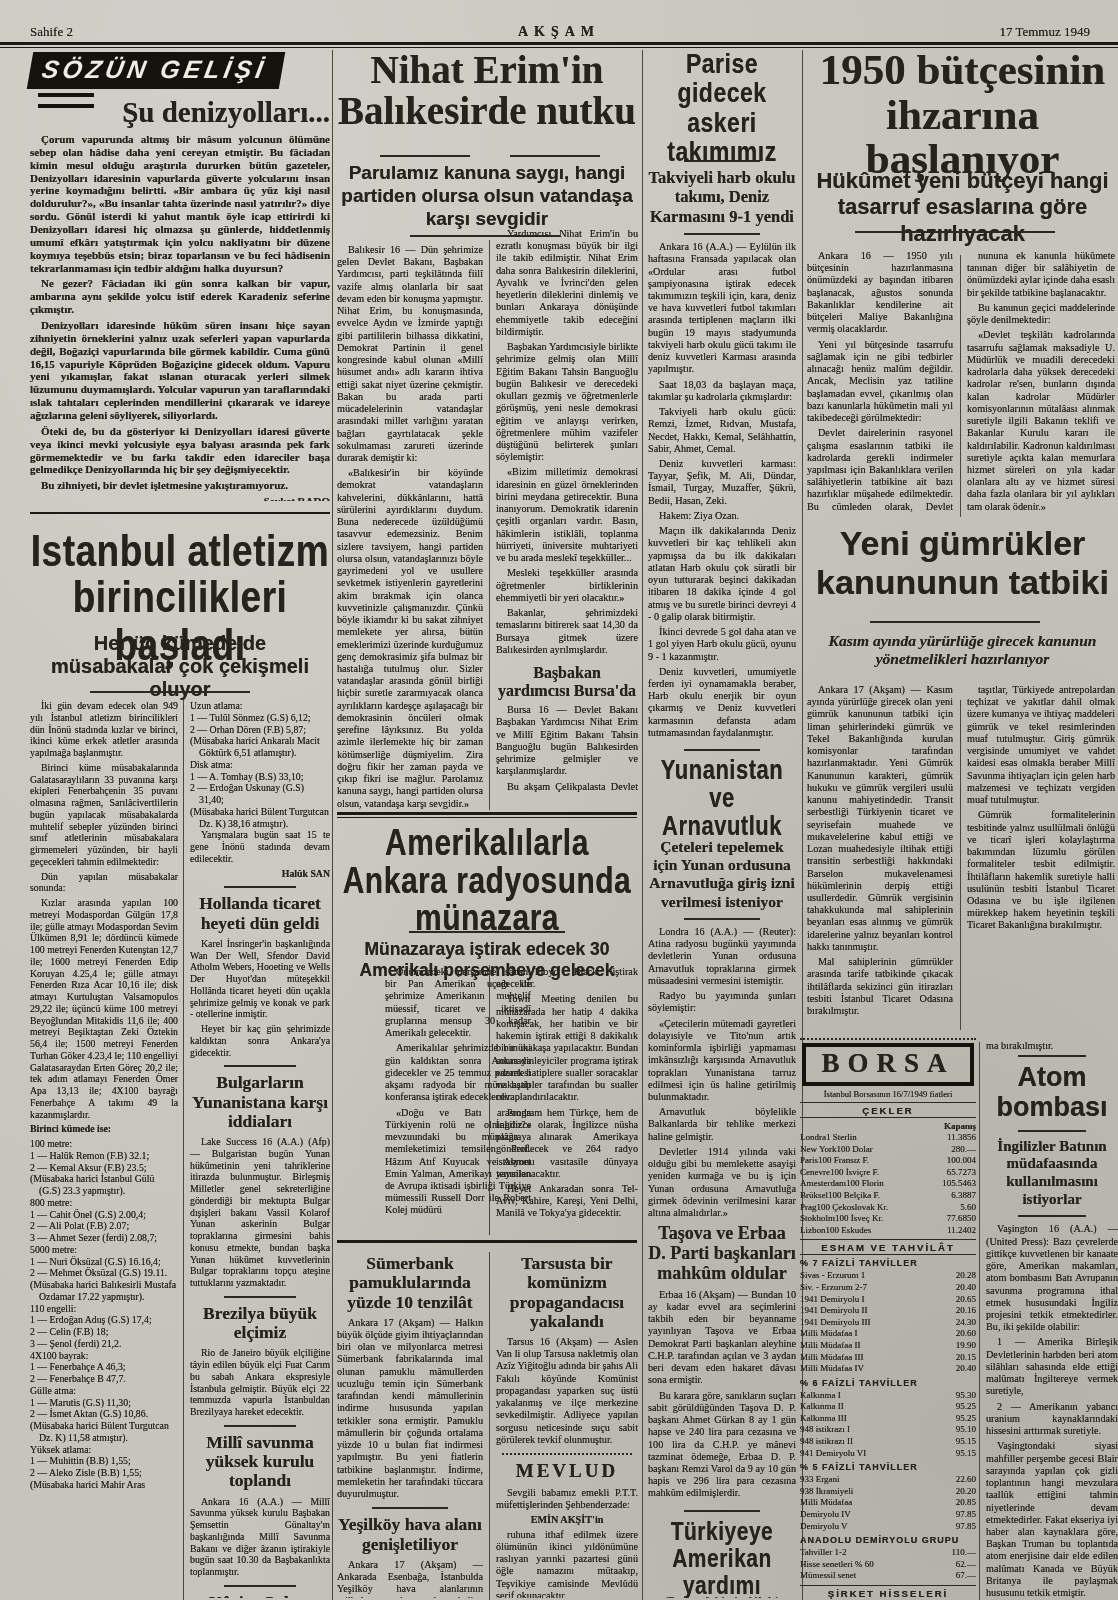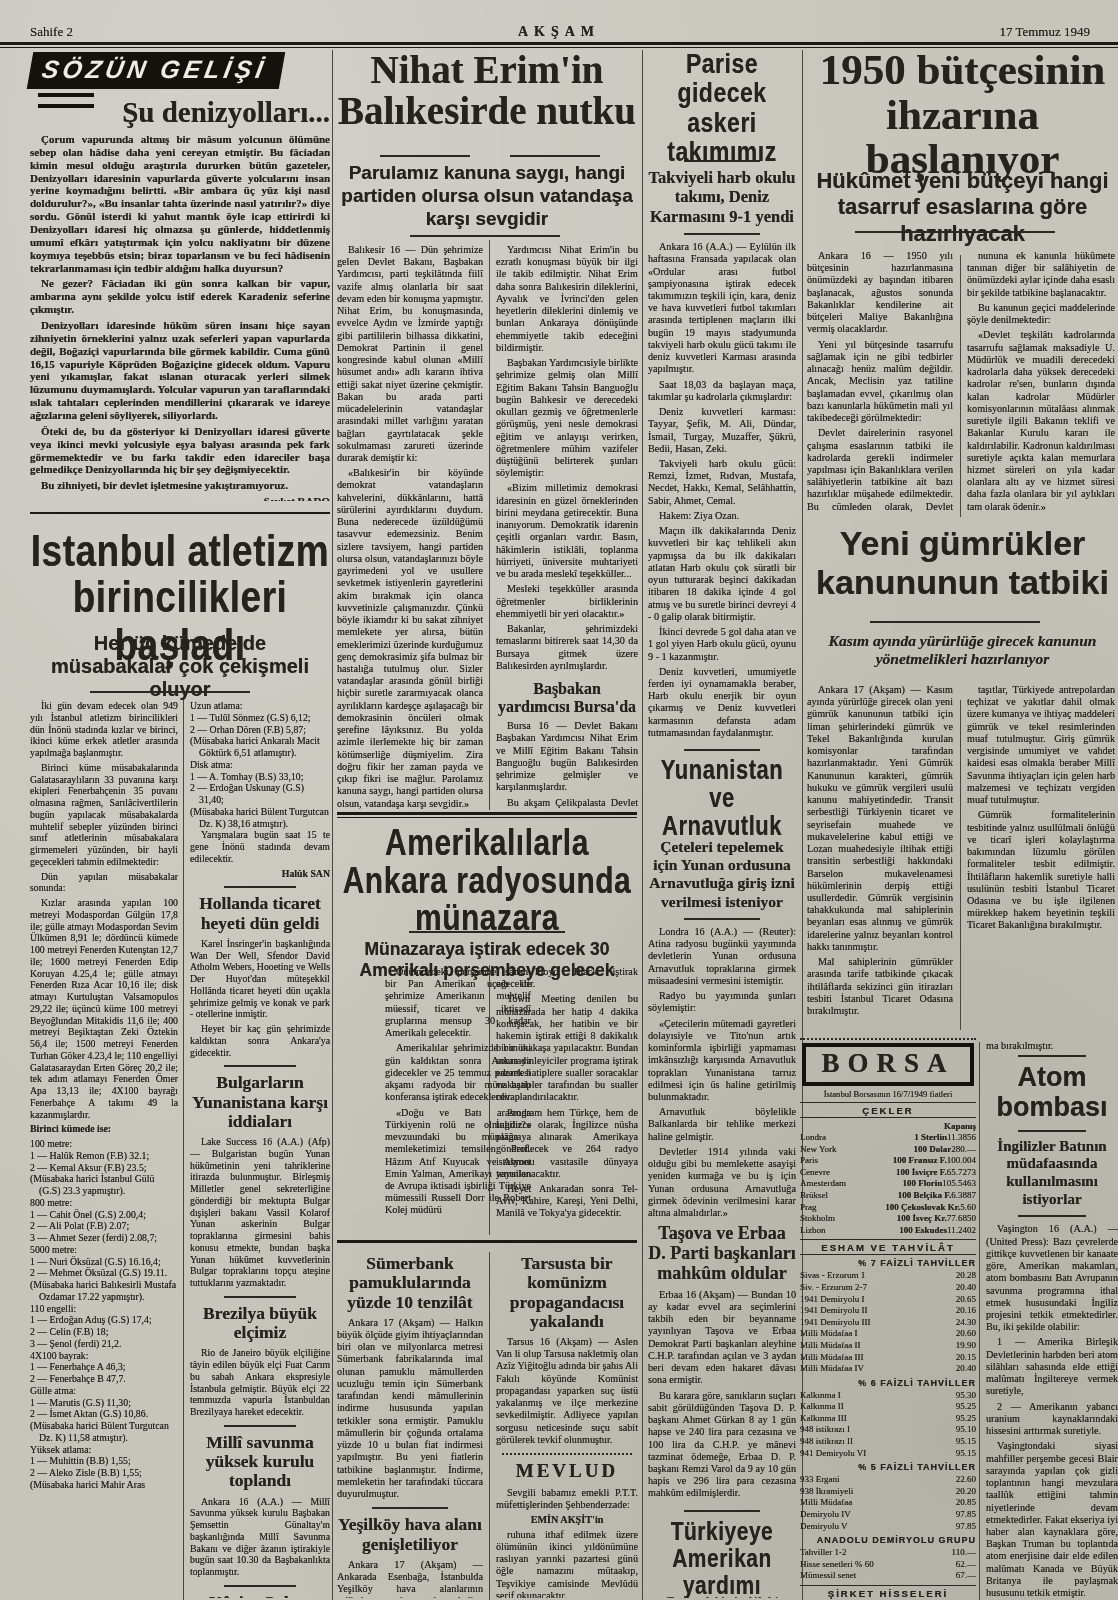--- a/index.html
+++ b/index.html
@@ -32,24 +32,24 @@
     font-family:"Liberation Sans",sans-serif;font-weight:bold;font-style:italic;
     font-size:25px;letter-spacing:4px;padding:3px 16px 5px 12px;text-shadow:none;}
   .banner-lines{display:inline-block;vertical-align:top;margin-left:8px;margin-top:4px;width:56px;}
   .banner-lines div{height:4px;background:#15120d;margin-bottom:7px;}
   .thickline{border:none;border-top:3px solid #1d1a15;margin:0 0 2px 0;}
   .thinline{border:none;border-top:1px solid #1d1a15;margin:0;}
   .borsa-title{border:4px solid #15120d;text-align:center;font-weight:bold;font-size:27px;letter-spacing:8px;padding:1px 0 3px 0;margin:3px 2px;}
   .borsa-sub{font-size:8.6px;text-align:center;margin:1px 0 2px 0;}
   .bsec{font-family:"Liberation Sans",sans-serif;font-weight:bold;font-size:9.6px;text-align:center;letter-spacing:2px;
     border-top:1px solid #2b2822;border-bottom:1px solid #2b2822;padding:1.5px 0;margin:3px 0;}
-  .bsec2{font-family:"Liberation Sans",sans-serif;font-weight:bold;font-size:9px;text-align:right;letter-spacing:1px;margin:3px 0 2px 0;}
+  .bsec2{font-family:"Liberation Sans",sans-serif;font-weight:bold;font-size:9px;text-align:left;letter-spacing:1px;margin:3px 0 2px 0;}
   .brow{display:flex;font-size:9px;line-height:11.6px;}
   .brow .n{white-space:nowrap;}
-  .brow .u{flex:1;text-align:right;white-space:nowrap;overflow:hidden;font-weight:bold;}
+  .brow .u{flex:1;text-align:left;white-space:nowrap;overflow:hidden;}
   .brow .v{text-align:right;white-space:nowrap;}
   .rhead{font-size:9px;text-align:right;font-weight:bold;margin:1px 0;}
   .itsub{font-style:italic;font-weight:bold;font-size:15.5px;text-align:center;line-height:1.18;}
   .subserif{font-weight:bold;font-size:16.5px;text-align:center;line-height:1.18;}
   .lead-b{font-weight:bold;}
 </style>
 </head>
 <body>
 
 <div class="page">
@@ -170,21 +170,21 @@
   <hr class="sep abs" style="left:380px;top:148px;width:90px;">
   <hr class="sep abs" style="left:510px;top:148px;width:90px;">
   <div class="abs t-sans" style="left:337px;top:162px;width:300px;font-size:19px;line-height:1.2;">Parulamız kanuna saygı, hangi partiden olursa olsun vatandaşa karşı sevgidir</div>
   <hr class="sep abs" style="left:410px;top:228px;width:150px;">
   <div class="abs b" style="left:337px;top:244px;width:146px;height:566px;">
     <div>
         <p>Balıkesir 16 — Dün şehrimize gelen Devlet Bakanı, Başbakan Yardımcısı, parti teşkilâtında fiilî vazife almış olanlarla bir saat devam eden bir konuşma yapmıştır. Nihat Erim, bu konuşmasında, evvelce Aydın ve İzmirde yaptığı gibi partililerin bilhassa dikkatini, Demokrat Partinin il genel kongresinde kabul olunan «Millî hüsumet andı» adlı kararın ihtiva ettiği sakat niyet üzerine çekmiştir. Bakan bu arada parti mücadelelerinin vatandaşlar arasındaki millet varlığını yaratan bağları gayrtılatacak şekle sokulmaması zarureti üzerinde durarak demiştir ki:</p>
         <p>«Balıkesir'in bir köyünde demokrat vatandaşların kahvelerini, dükkânlarını, hattâ sürülerini ayırdıklarını duydum. Buna nederecede üzüldüğümü tasavvur edemezsiniz. Benim sizlere tavsiyem, hangi partiden olursa olsun, vatandaşlarınızı böyle gayrimedeni yol ve usullere sevketmek istiyenlerin gayretlerini akim bırakmak için olanca kuvvetinizle çalışmanızdır. Çünkü böyle ikiamdır ki bu sakat zihniyet memlekete yer alırsa, bütün emeklerimizi üzerinde kurduğumuz genç demokrasimiz şifa bulmaz bir hastalığa tutulmuş olur. Sizler vatandaşlar arasında gönül birliği hiçbir suretle zararmıyacak olanca ayrılıkların kardeşçe aşılaşacağı bir demokrasinin öncüleri olmak şerefine lâyıksınız. Bu yolda azimle ilerlemekte hiç bir zaman kötümserliğe düşmiyelim. Zira doğru fikir her zaman payda ve çıkıp fikri ise mağlur. Parolamız kanuna saygı, hangi partiden olursa olsun, vatandaşa karşı sevgidir.»</p>
       </div>
   </div>
-  <div class="abs b" style="left:496px;top:244px;width:142px;height:566px;">
+  <div class="abs b" style="left:496px;top:228px;width:142px;height:566px;">
     <div>
         <p>Yardımcısı Nihat Erim'in bu ezratlı konuşması büyük bir ilgi ile takib edilmiştir. Nihat Erim daha sonra Balıkesirin dileklerini, Ayvalık ve İvrinci'den gelen heyetlerin dileklerini dinlemiş ve bunları Ankaraya dönüşünde ehemmiyetle takib edeceğini bildirmiştir.</p>
         <p>Başbakan Yardımcısiyle birlikte şehrimize gelmiş olan Millî Eğitim Bakanı Tahsin Banguoğlu bugün Balıkesir ve derecedeki okulları gezmiş ve öğretmenlerle görüşmüş, yeni nesle demokrasi eğitim ve anlayışı verirken, öğretmenlere mühim vazifeler düştüğünü belirterek şunları söylemiştir:</p>
         <p>«Bizim milletimiz demokrasi idaresinin en güzel örneklerinden birini meydana getirecektir. Buna inanıyorum. Demokratik idarenin çeşitli organları vardır. Basın, hâkimlerin istiklâli, toplanma hürriyeti, üniversite muhtariyeti ve bu arada meslekî teşekküller...</p>
         <p>Mesleki teşekküller arasında öğretmenler birliklerinin ehemmiyetli bir yeri olacaktır.»</p>
         <p>Bakanlar, şehrimizdeki temaslarını bitirerek saat 14,30 da Bursaya gitmek üzere Balıkesirden ayrılmışlardır.</p>
       </div>
     <div class="art-t art-t-sm">Başbakan yardımcısı Bursa'da</div>
     <div>
         <p>Bursa 16 — Devlet Bakanı Başbakan Yardımcısı Nihat Erim ve Millî Eğitim Bakanı Tahsin Banguoğlu bugün Balıkesirden şehrimize gelmişler ve karşılanmışlardır.</p>
@@ -242,22 +242,22 @@
   </div>
 
   <div class="abs" style="left:648px;top:50px;width:148px;height:1548px;overflow:hidden;">
     <div class="t-sans cond" style="font-size:23px;">Parise gidecek askeri takımımız</div>
     <hr class="sep" style="margin-top:14px;">
     <div class="subserif">Takviyeli harb okulu takımı, Deniz Karmasını 9-1 yendi</div>
     <hr class="sep">
     <div class="b" style="height:auto;">
         <p>Ankara 16 (A.A.) — Eylülün ilk haftasına Fransada yapılacak olan «Ordular arası futbol şampiyonasına iştirak edecek takımımızın teşkili için, kara, deniz ve hava kuvvetleri futbol takımları arasında tertiplenen maçların ilki bugün 19 mayıs stadyumunda takviyeli harb okulu gücü takımı ile deniz kuvvetleri Karması arasında yapılmıştır.</p>
         <p>Saat 18,03 da başlayan maça, takımlar şu kadrolarla çıkmışlardır:</p>
+        <p>Takviyeli harb okulu gücü: Remzi, İzmet, Rıdvan, Mustafa, Necdet, Hakkı, Kemal, Selâhhattin, Sabir, Ahmet, Cemal.</p>
         <p>Deniz kuvvetleri karması: Tayyar, Şefik, M. Ali, Dündar, İsmail, Turgay, Muzaffer, Şükrü, Bedii, Hasan, Zeki.</p>
-        <p>Takviyeli harb okulu gücü: Remzi, İzmet, Rıdvan, Mustafa, Necdet, Hakkı, Kemal, Selâhhattin, Sabir, Ahmet, Cemal.</p>
         <p>Hakem: Ziya Ozan.</p>
         <p>Maçın ilk dakikalarında Deniz kuvvetleri bir kaç tehlikeli akın yapmışsa da bu ilk dakikaları atlatan Harb okulu çok süratli bir oyun tutturarak beşinci dakikadan itibaren 18 dakika içinde 4 gol atmış ve bu suretle birinci devreyi 4 - 0 galip olarak bitirmiştir.</p>
         <p>İkinci devrede 5 gol daha atan ve 1 gol yiyen Harb okulu gücü, oyunu 9 - 1 kazanmıştır.</p>
         <p>Deniz kuvvetleri, umumiyetle ferden iyi oynamamakla beraber, Harb okulu enerjik bir oyun çıkarmış ve Deniz kuvvetleri karmasının defansta adam tutmamasından faydalanmıştır.</p>
       </div>
     <hr class="sep">
     <div class="t-sans cond" style="font-size:22px;">Yunanistan ve Arnavutluk</div>
     <div class="subserif" style="margin-top:12px;font-size:15.5px;">Çeteleri tepelemek için Yunan ordusuna Arnavutluğa giriş izni verilmesi isteniyor</div>
     <hr class="sep">
     <div class="b" style="height:auto;">

